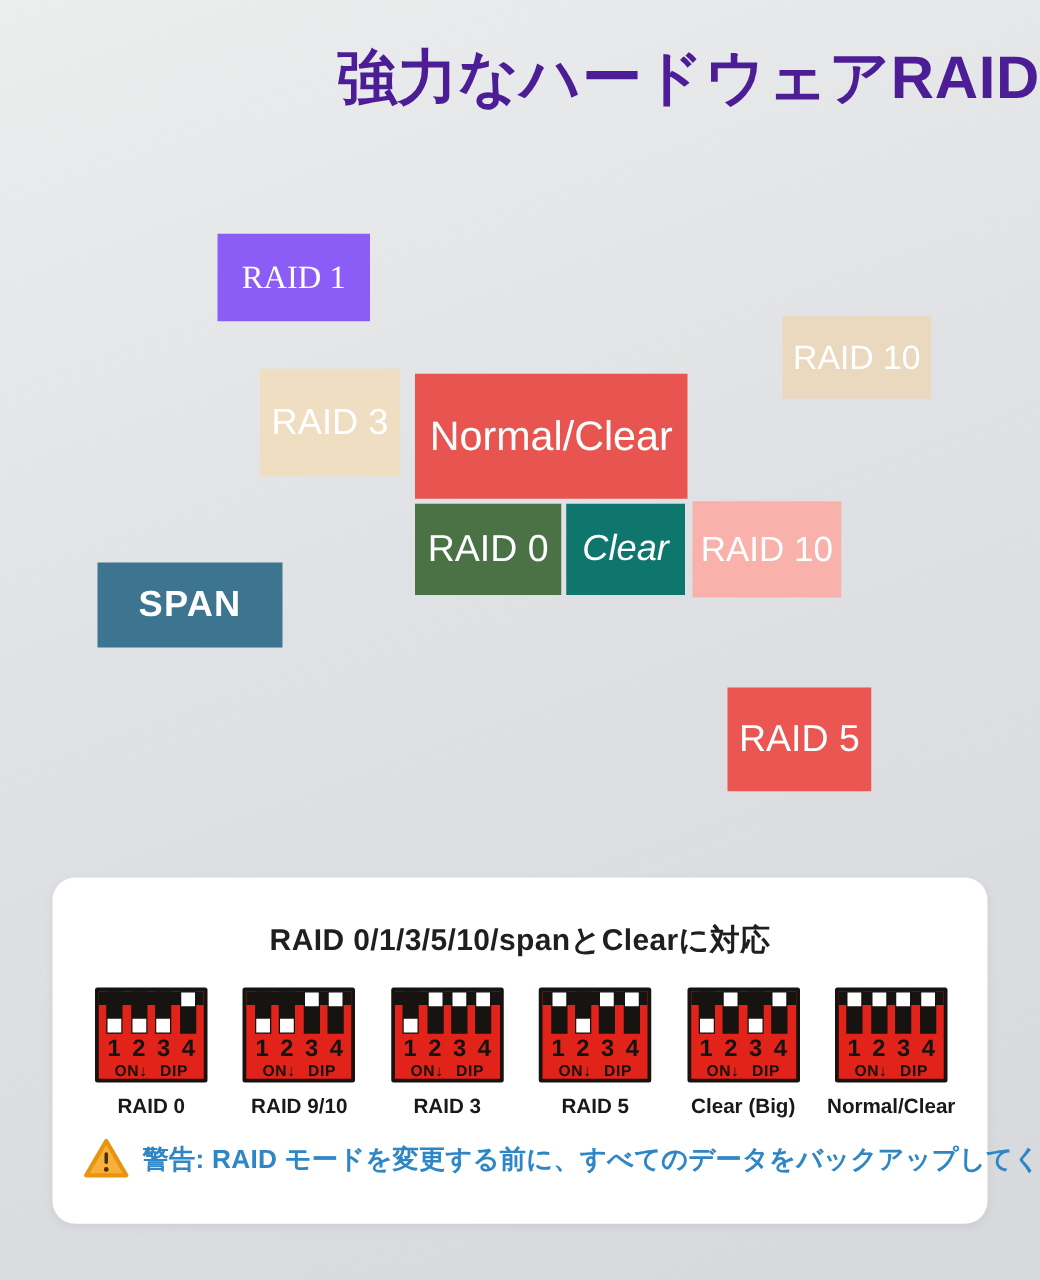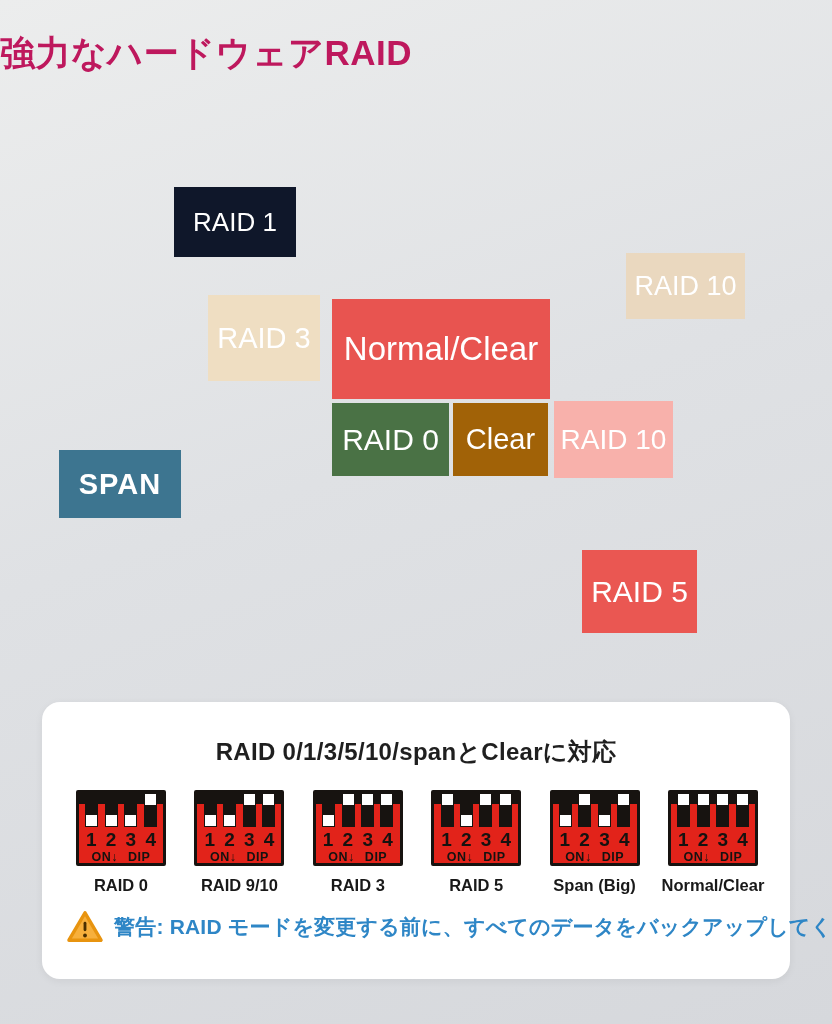--- a/index.html
+++ b/index.html
@@ -5,39 +5,39 @@
   html,body{margin:0;padding:0;}
   body{
     width:832px;height:1024px;position:relative;overflow:hidden;
     font-family:"Liberation Sans","DejaVu Sans",sans-serif;
     background:linear-gradient(160deg,#eceded 0%,#dfe1e4 45%,#d6d8dc 100%);
   }
   .stage{position:absolute;inset:0;}
   
   .title{
     margin:0;position:absolute;top:30px;left:0;width:100%;
-    text-align:left;font-size:35px;font-weight:800;color:#be185d;letter-spacing:.5px;
+    text-align:right;font-size:48px;font-weight:800;color:#4c1d95;letter-spacing:.5px;
   }
   .subtitle{
     margin:0;position:absolute;top:100px;left:0;width:100%;
     text-align:center;font-size:23px;font-weight:500;color:#2c2c2e;letter-spacing:.5px;
   }
   
   .fbox{
     position:absolute;display:flex;align-items:center;justify-content:center;
     color:#ffffff;font-weight:500;
   }
-  .fb-raid1       {left:174px;top:187px;width:122px;height:70px;background:#0f172a;font-size:26px;}
+  .fb-raid1       {left:174px;top:187px;width:122px;height:70px;background:#8b5cf6;font-size:26px;font-family:Liberation Serif, serif;}
   .fb-raid10-top  {left:626px;top:253px;width:119px;height:66px;background:#ead8bf;font-size:27px;}
   .fb-raid3       {left:208px;top:295px;width:112px;height:86px;background:#efdec2;font-size:29px;}
   .fb-normalclear {left:332px;top:299px;width:218px;height:100px;background:#e85450;font-size:33px;}
   .fb-raid0       {left:332px;top:403px;width:117px;height:73px;background:#4a7245;font-size:30px;}
-  .fb-clear       {left:453px;top:403px;width:95px;height:73px;background:#a16207;font-size:29px;}
+  .fb-clear       {left:453px;top:403px;width:95px;height:73px;background:#0f766e;font-size:29px;font-style:italic;}
   .fb-raid10-sal  {left:554px;top:401px;width:119px;height:77px;background:#f8b1ab;font-size:28px;}
-  .fb-span        {left:59px;top:450px;width:122px;height:68px;background:#3d7590;font-size:29px;font-weight:700;letter-spacing:1px;}
+  .fb-span        {left:78px;top:450px;width:148px;height:68px;background:#3d7590;font-size:29px;font-weight:700;letter-spacing:1px;}
   .fb-raid5       {left:582px;top:550px;width:115px;height:83px;background:#ea5752;font-size:30px;}
   
   .panel{
     position:absolute;left:42px;top:702px;width:748px;height:277px;
     background:#ffffff;border-radius:18px;box-shadow:0 2px 8px rgba(0,0,0,.06);
   }
   .panel h2{
     margin:0;padding-top:34px;text-align:center;
     font-size:24px;font-weight:700;color:#1f1f1f;letter-spacing:.3px;
   }
@@ -238,21 +238,21 @@
               <span>1</span>
               <span>2</span>
               <span>3</span>
               <span>4</span>
             </div>
       <div class="ondip">
         <span>ON↓</span>
         <span>DIP</span>
       </div>
     </div>
-    <div class="mode-label">Span (Big)</div>
+    <div class="mode-label">Clear (Big)</div>
   </div>
 
   <div class="mode">
     <div class="dip">
       <div class="tracks">
         <div class="band"></div>
       <div class="track up">
                 <div class="handle"></div>
               </div>
               <div class="track up">

